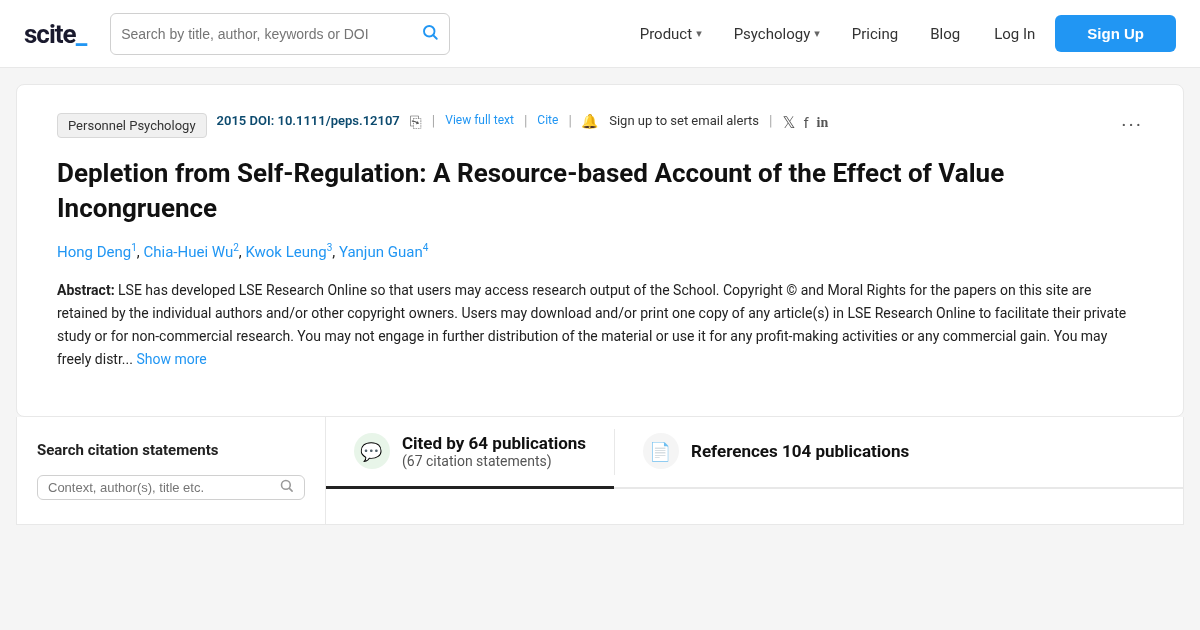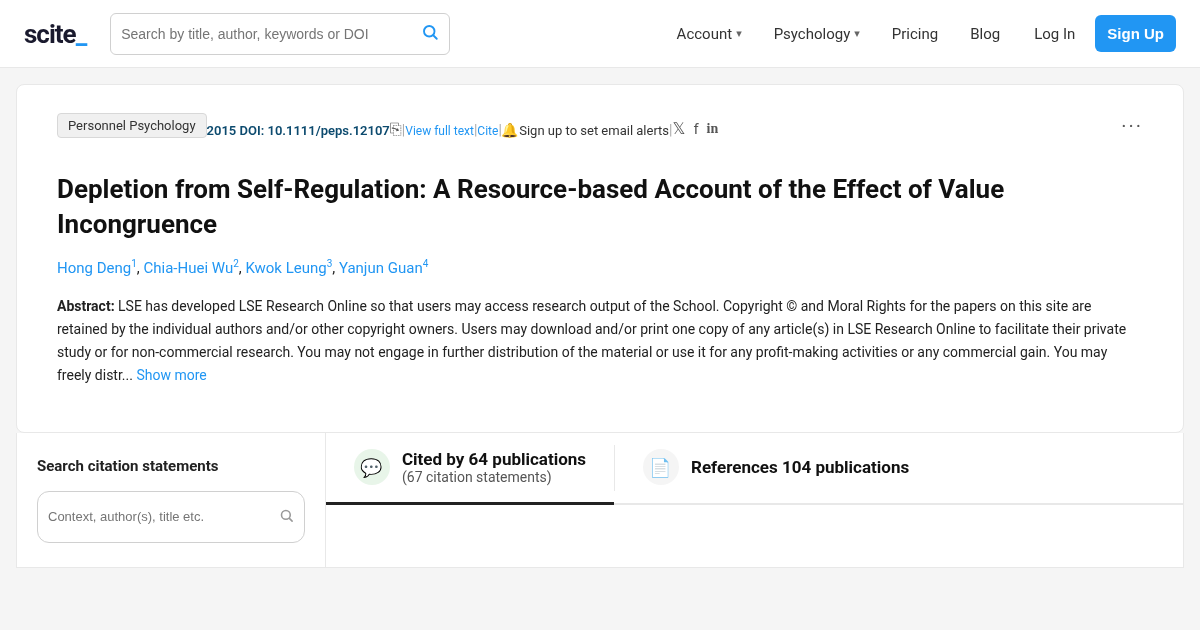--- a/index.html
+++ b/index.html
@@ -64,42 +64,43 @@
       font-size: 15px;
       color: #333;
       padding: 8px 16px;
       cursor: pointer;
     }
     .btn-signup {
       background: #2196f3;
       color: #fff;
       border: none;
       border-radius: 6px;
-      padding: 10px 12px;
+      padding: 10px 32px;
       font-size: 15px;
       font-weight: 600;
       cursor: pointer;
       white-space: nowrap;
     }
 
     
     .main-content {
       background: #fff;
       margin: 16px 16px 0 16px;
       border-radius: 8px;
       padding: 28px 40px 32px 40px;
       border: 1px solid #e8e8e8;
     }
 
     
     .meta-row {
       display: flex;
-      align-items: flex-end;
+      align-items: flex-start;
+      gap: 10px;
       flex-wrap: wrap;
-      margin-bottom: 34px;
+      margin-bottom: 18px;
     }
     .journal-badge {
       background: #f0f0f0;
       border: 1px solid #d8d8d8;
       border-radius: 4px;
       padding: 4px 10px;
       font-size: 13px;
       color: #333;
     }
     .year-doi {
@@ -185,23 +186,23 @@
     .sidebar-title {
       font-size: 15px;
       font-weight: 700;
       color: #222;
       margin-bottom: 16px;
     }
     .sidebar-input {
       display: flex;
       align-items: center;
       border: 1px solid #d0d0d0;
-      border-radius: 12px;
+      border-radius: 6px;
       padding: 0 10px;
-      height: 52px;
+      height: 25px;
       background: #fff;
       gap: 4px;
     }
     .sidebar-input input {
       border: none;
       outline: none;
       font-size: 13px;
       color: #999;
       flex: 1;
       background: transparent;
@@ -272,21 +273,21 @@
     <span class="search-icon-svg">
       <svg width="18" height="18" viewBox="0 0 24 24" fill="none" stroke="currentColor" stroke-width="2.5" stroke-linecap="round" stroke-linejoin="round">
         <circle cx="11" cy="11" r="7"></circle>
         <line x1="21" y1="21" x2="16.65" y2="16.65"></line>
       </svg>
     </span>
   </div>
 
   <div class="nav-links">
     <div class="nav-link">
-      <span>Account</span>
+      <span>Product</span>
       <span class="nav-chevron">▾</span>
     </div>
     <div class="nav-link">
       <span>Psychology</span>
       <span class="nav-chevron">▾</span>
     </div>
     <div class="nav-link">
       <span>Pricing</span>
     </div>
     <div class="nav-link">

